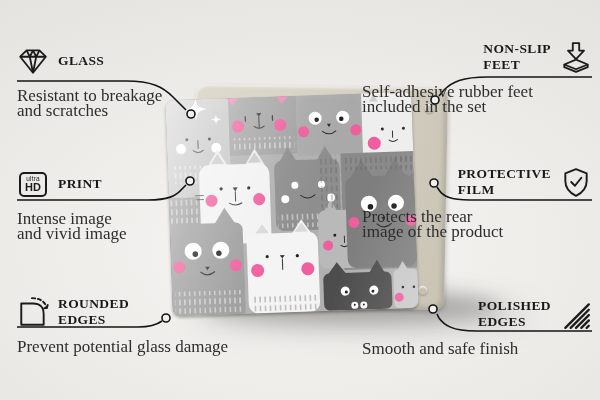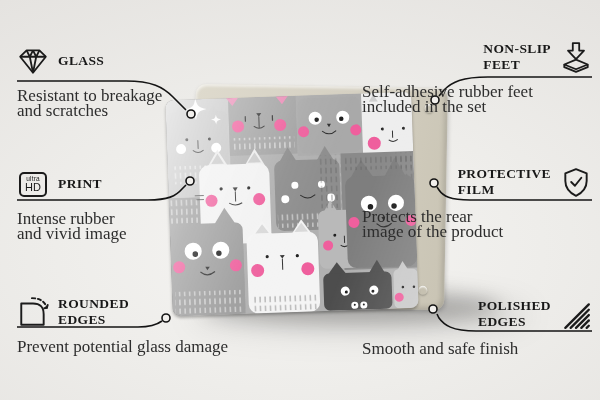--- a/index.html
+++ b/index.html
@@ -62,21 +62,21 @@
   .f-desc { margin-top:9px; font-size:17px; line-height:14.5px; color:#2d2d2d; }
   .f-desc span { display:block; }
   .f-icon { flex:0 0 auto; width:32px; height:32px; display:flex; align-items:center; justify-content:center; }
 
   .hd-box {
     width:24px; height:21px; border:2px solid #1b1b1b; border-radius:5px;
     display:flex; flex-direction:column; align-items:center; justify-content:center;
     font-family:"Liberation Sans", sans-serif; color:#1b1b1b;
   }
   .hd-box .hd-top { font-size:6.5px; line-height:7px; letter-spacing:.2px; }
-  .hd-box .hd-bottom { font-size:11px; line-height:11px; font-weight:normal; }
+  .hd-box .hd-bottom { font-size:11px; line-height:11px; font-weight:bold; }
 
   .pos-tl { top:42px; }  .pos-tr { top:38px; }
   .pos-ml { top:165px; } .pos-mr { top:163px; }
   .pos-bl { top:293px; } .pos-br { top:295px; }
 </style>
 </head>
 <body>
 
 <div class="stage">
 
@@ -329,21 +329,21 @@
         <span class="hd-box">
           <span class="hd-top">ultra</span>
           <span class="hd-bottom">HD</span>
         </span>
       </span>
       <div class="f-title">
         <span>PRINT</span>
       </div>
     </div>
     <div class="f-desc">
-      <span>Intense rubber</span>
+      <span>Intense image</span>
       <span>and vivid image</span>
     </div>
   </div>
 
   <div class="feature right pos-mr">
     <div class="f-head">
       <div class="f-title">
         <span>PROTECTIVE</span>
         <span>FILM</span>
       </div>

